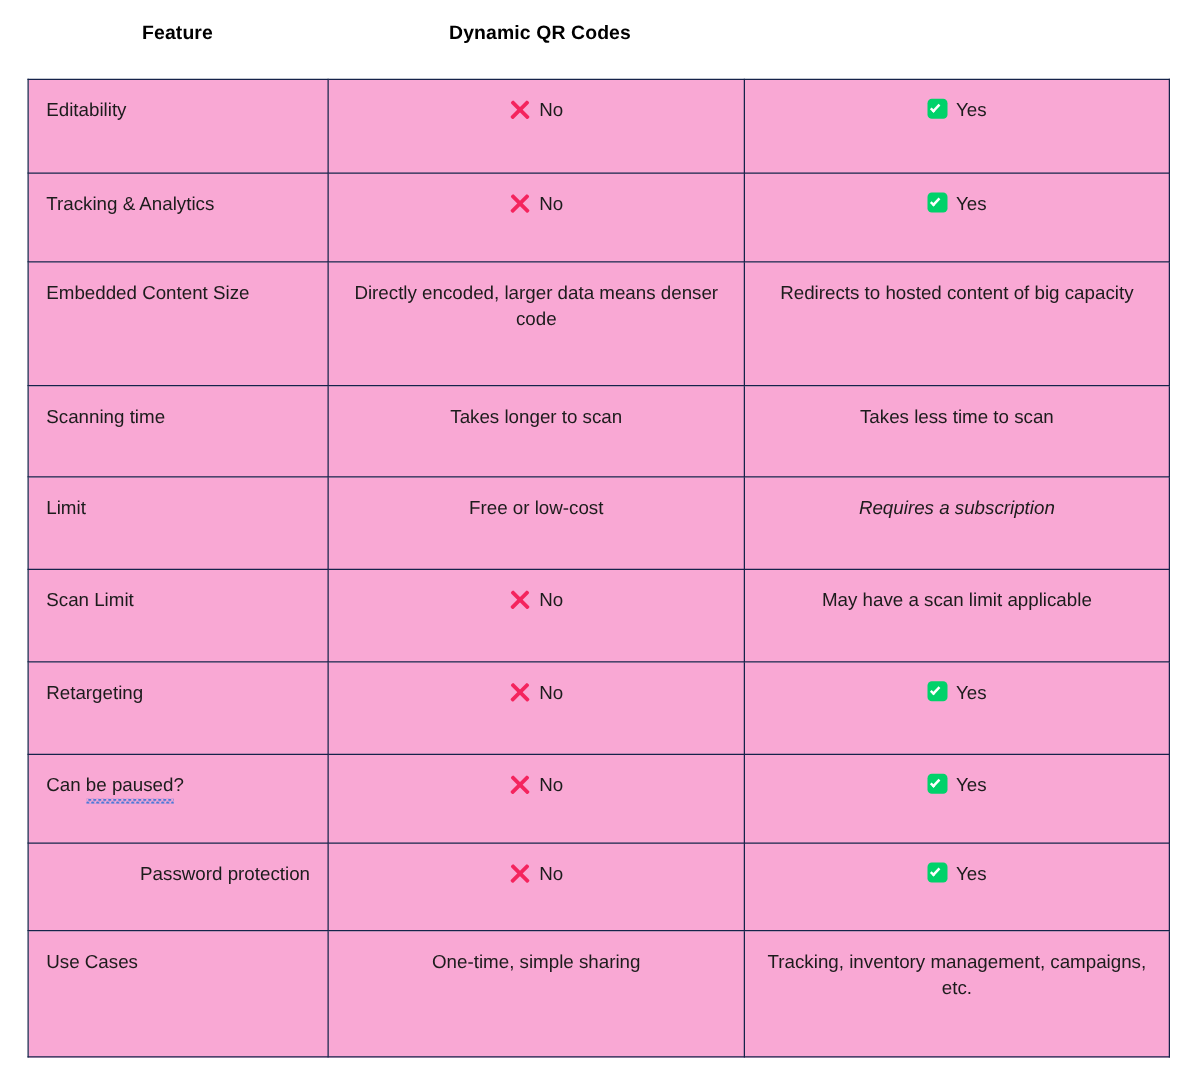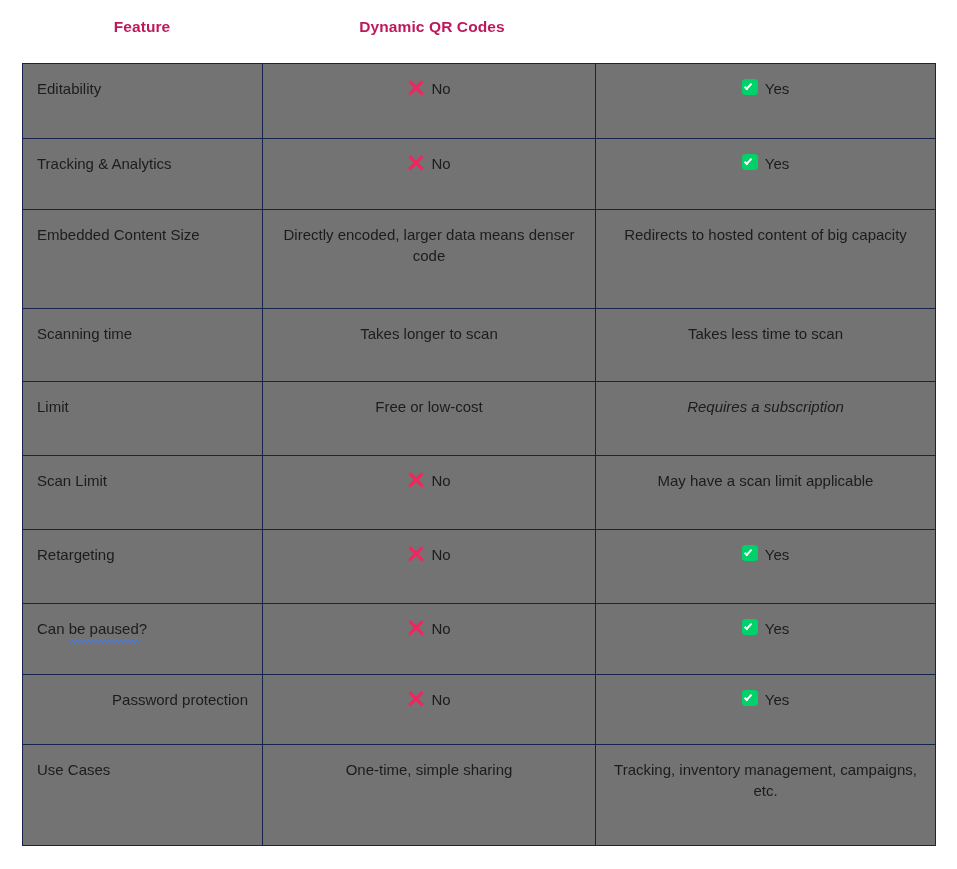--- a/index.html
+++ b/index.html
@@ -29,42 +29,42 @@
     top: 10px;
     width: 913px;
     height: 34px;
     display: flex;
     align-items: center;
   }
   .col-head {
     font-size: 15.5px;
     font-weight: bold;
     text-align: center;
-    color: #be185d;
+    color: #000000;
     letter-spacing: 0.1px;
     line-height: 1.1;
   }
   .col-head.c0 { width: 240px; }
   .col-head.c1 { width: 333px; }
   .col-head.c2 { width: 340px; }
 
   
   .cmp-table {
     position: absolute;
     left: 22px;
     top: 63px;
     width: 913px;
     border-collapse: collapse;
     table-layout: fixed;
   }
   .cmp-table td {
     border: 1px solid #16234a;
     padding: 0;
     vertical-align: top;
-    background: #737373;
+    background: #f9a8d4;
   }
   .cmp-table col.col-feature  { width: 240px; }
   .cmp-table col.col-static   { width: 333px; }
   .cmp-table col.col-dynamic  { width: 340px; }
 
   .cell-inner {
     padding: 14px 14px 0 14px;
     font-size: 15px;
     line-height: 1.42;
     color: #1c1c1c;

